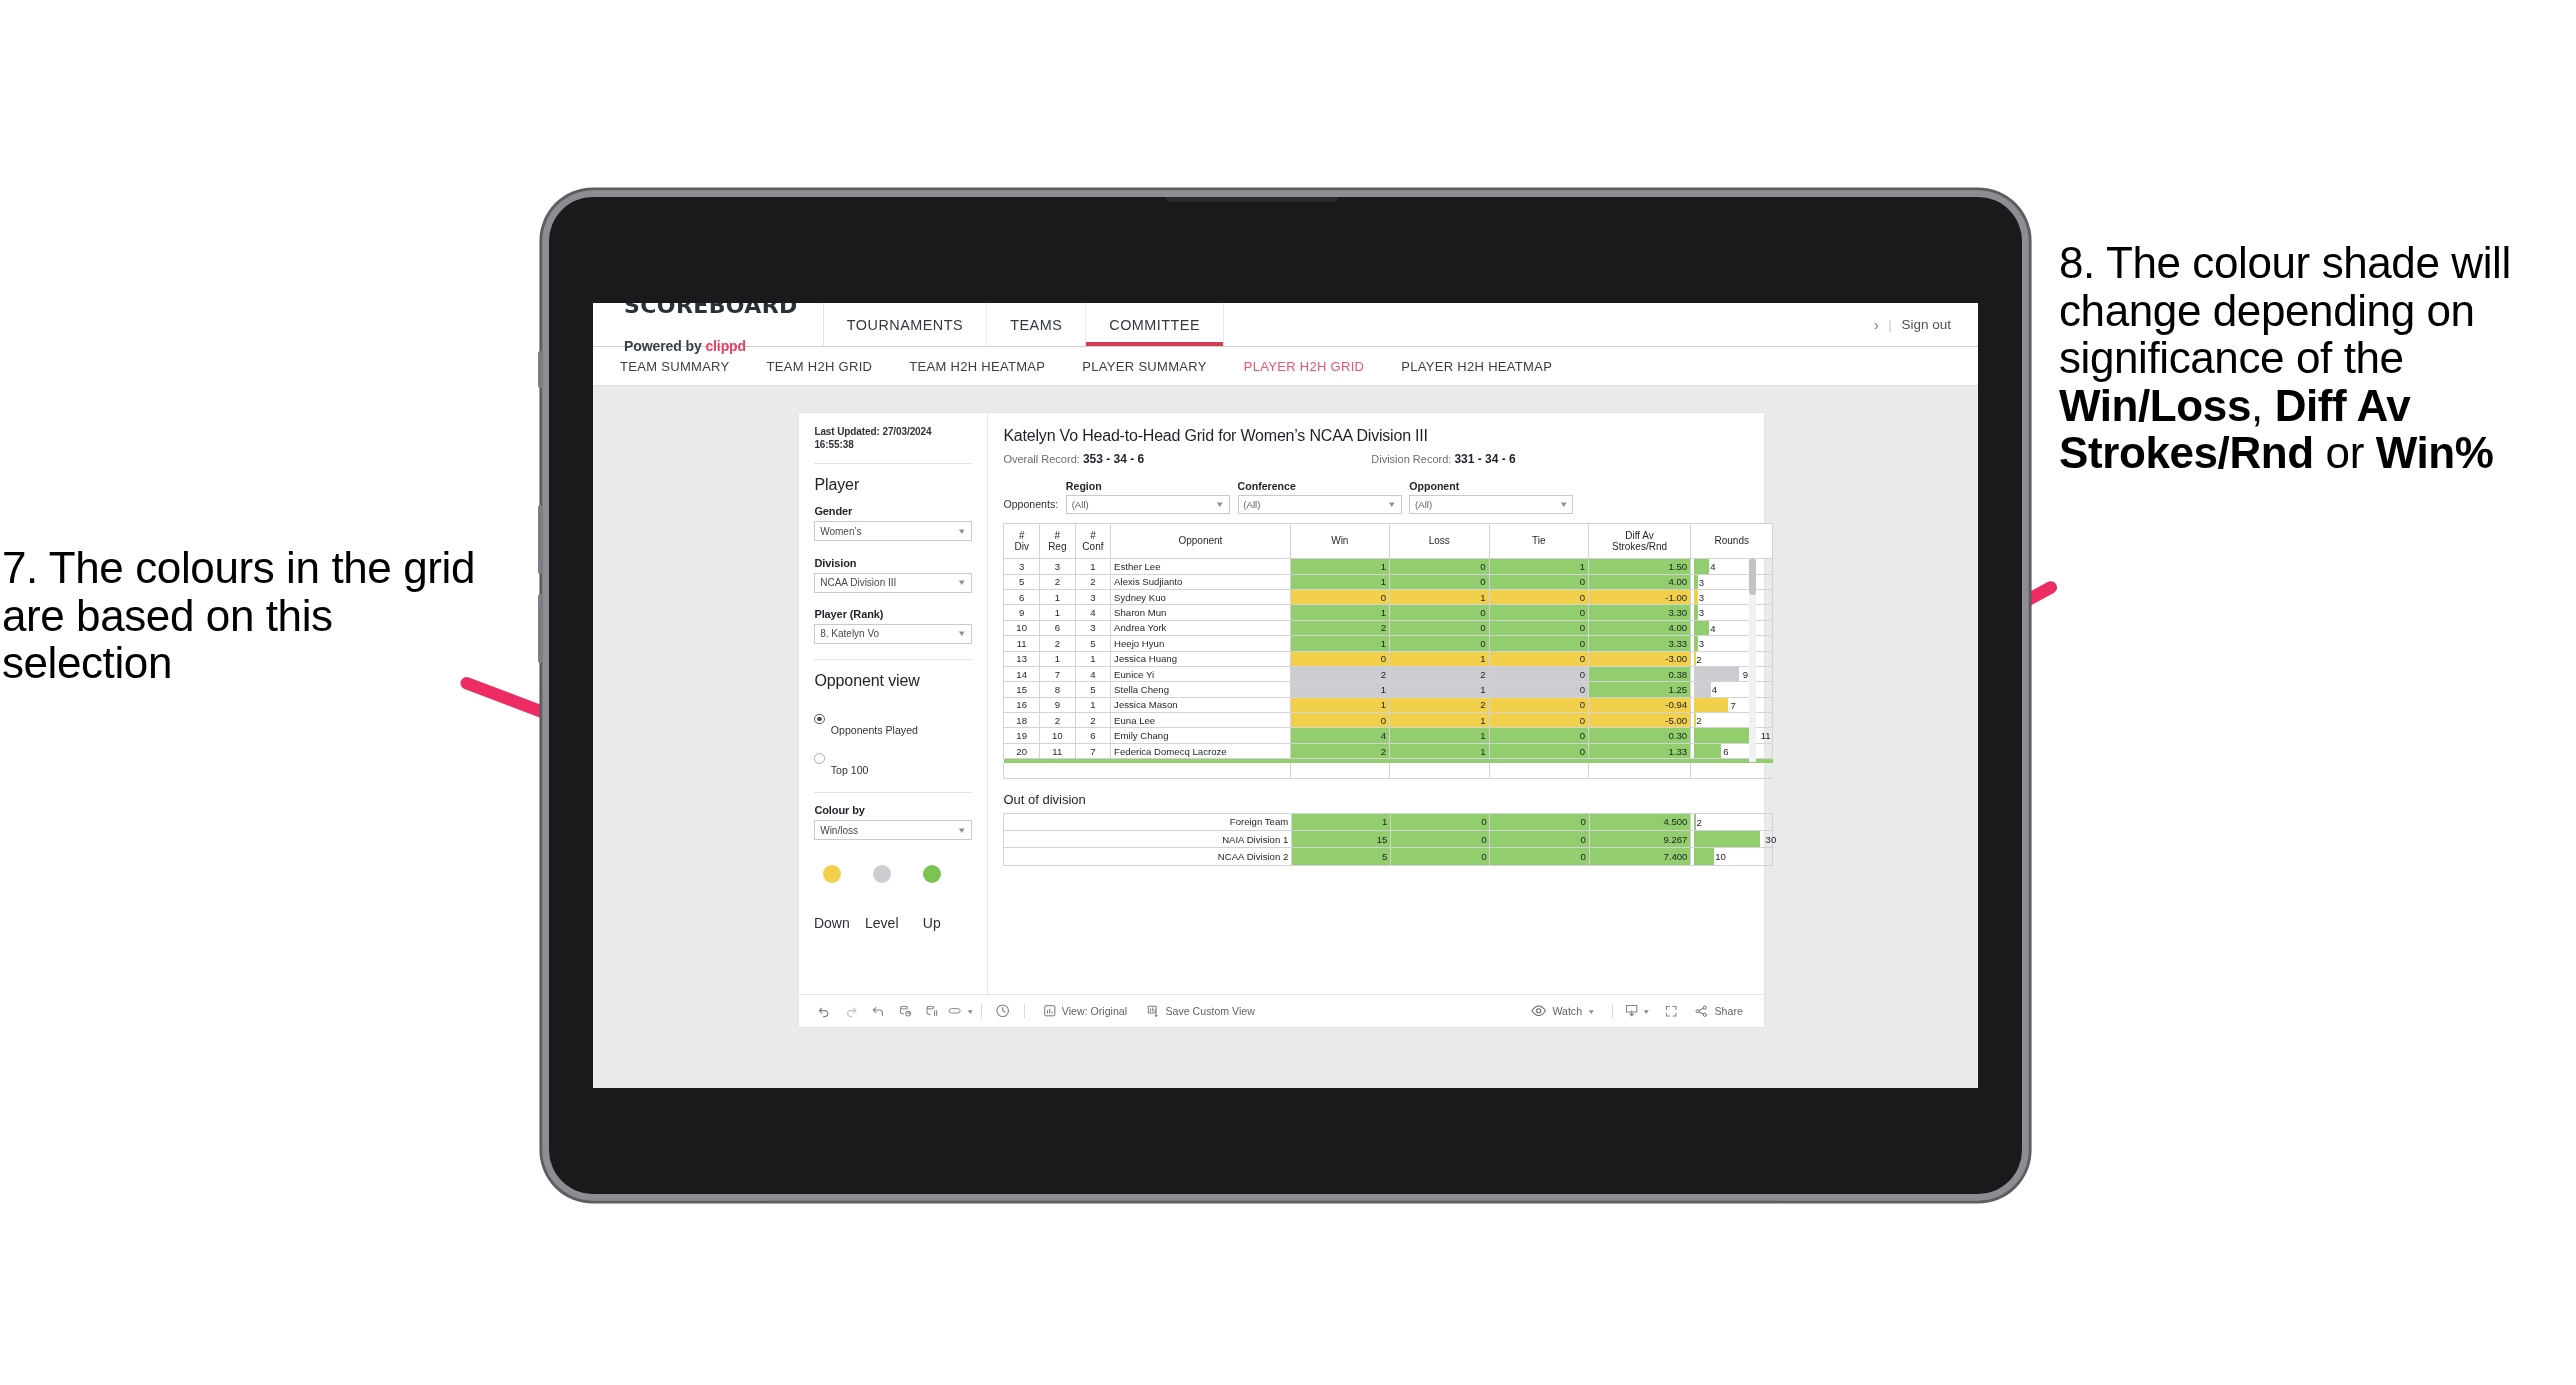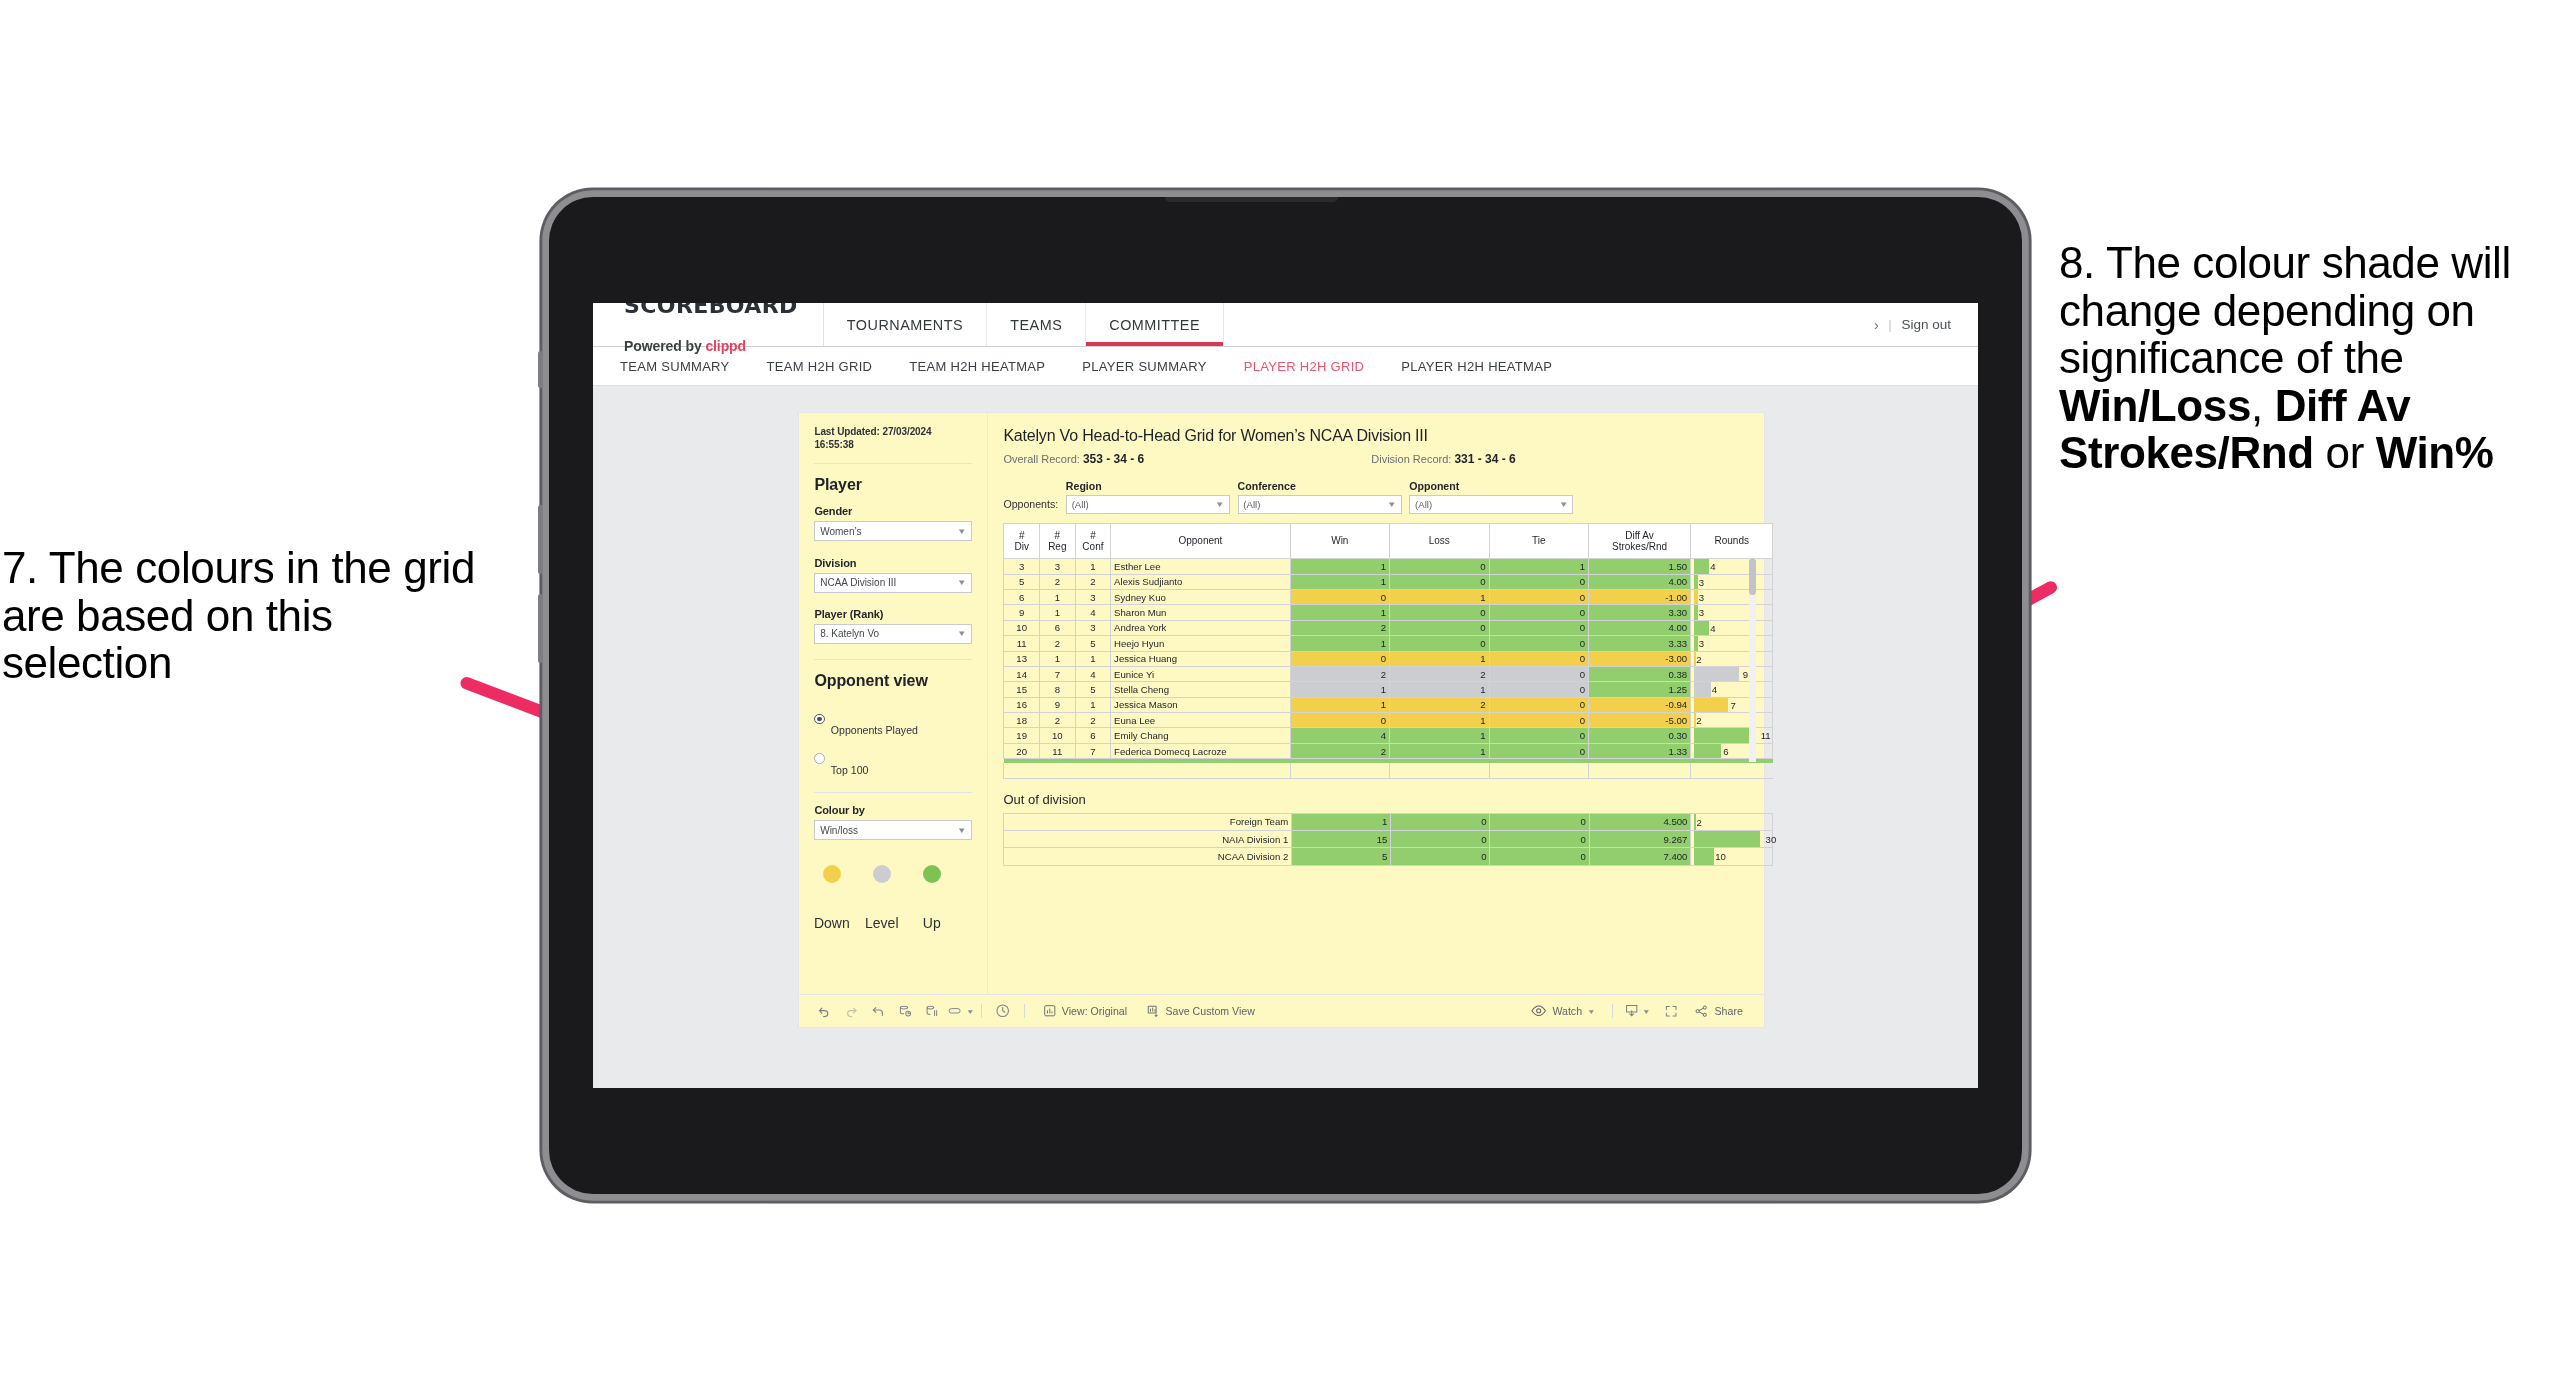--- a/index.html
+++ b/index.html
@@ -90,32 +90,32 @@
     height: 39px; background: #ffffff; display: flex; align-items: center;
     padding-left: 27px; gap: 37px; border-bottom: 1px solid #dedfe2;
   }
   .subnav-item { font-size: 13px; color: #3a3e45; letter-spacing: 0.3px; cursor: pointer; }
   .subnav-item.active { color: #e8566f; }
 
   
   .canvas { position: relative; width: 100%; height: calc(100% - 99px); background: #e9eaec; }
   .viz {
     position: absolute; left: 206px; top: 27px; width: 965px; height: 614px;
-    background: #fef9c3; display: flex; flex-direction: column;
+    background: #ffffff; display: flex; flex-direction: column;
     box-shadow: 0 0 0 1px #e4e5e7;
   }
   .viz-body { flex: 1; display: flex; min-height: 0; }
 
   
   .sidebar { width: 189px; padding: 11.6px 15.4px 0 15.4px; border-right: 1px solid #e6e7e9; }
   .last-updated {
     font-size: 10px; color: #2e3238; font-weight: 700; line-height: 1.35; letter-spacing: -0.1px;
   }
   .sb-rule { height: 1px; background: #e2e3e5; margin: 11.6px 0 11.6px 0; }
-  .sb-h { font-size: 16px; color: #20242a; font-weight: 700; margin-bottom: 11.6px; letter-spacing: -0.1px;}
+  .sb-h { font-size: 16px; color: #20242a; font-weight: 400; margin-bottom: 11.6px; letter-spacing: -0.1px;}
   .fld-label { font-size: 11px; color: #22262c; font-weight: 700; margin-bottom: 3.9px; letter-spacing: -0.1px;}
   .select {
     height: 20px; border: 1px solid #c9cacd; background: #fff; display: flex; align-items: center;
     padding: 0 4.8px; font-size: 10px; color: #44484f; position: relative; cursor: pointer;
     margin-bottom: 15.4px;
   }
   .select .caret {
     margin-left: auto; font-size: 7.7px; color: #8b8f96; transform: scaleX(1.25);
   }
   .radio-row { display: flex; align-items: center; gap: 5.8px; margin-bottom: 4.8px; cursor: pointer; }

